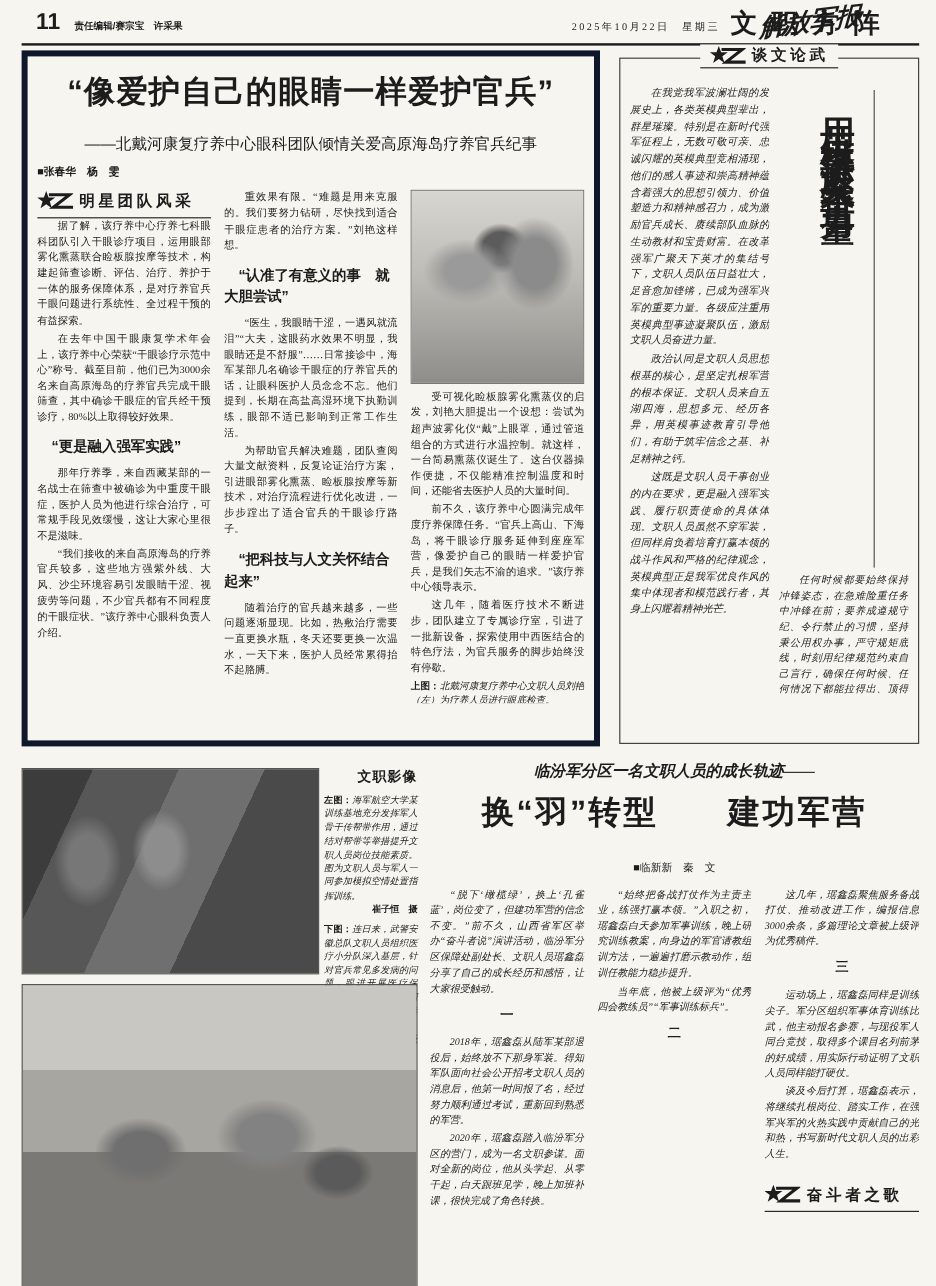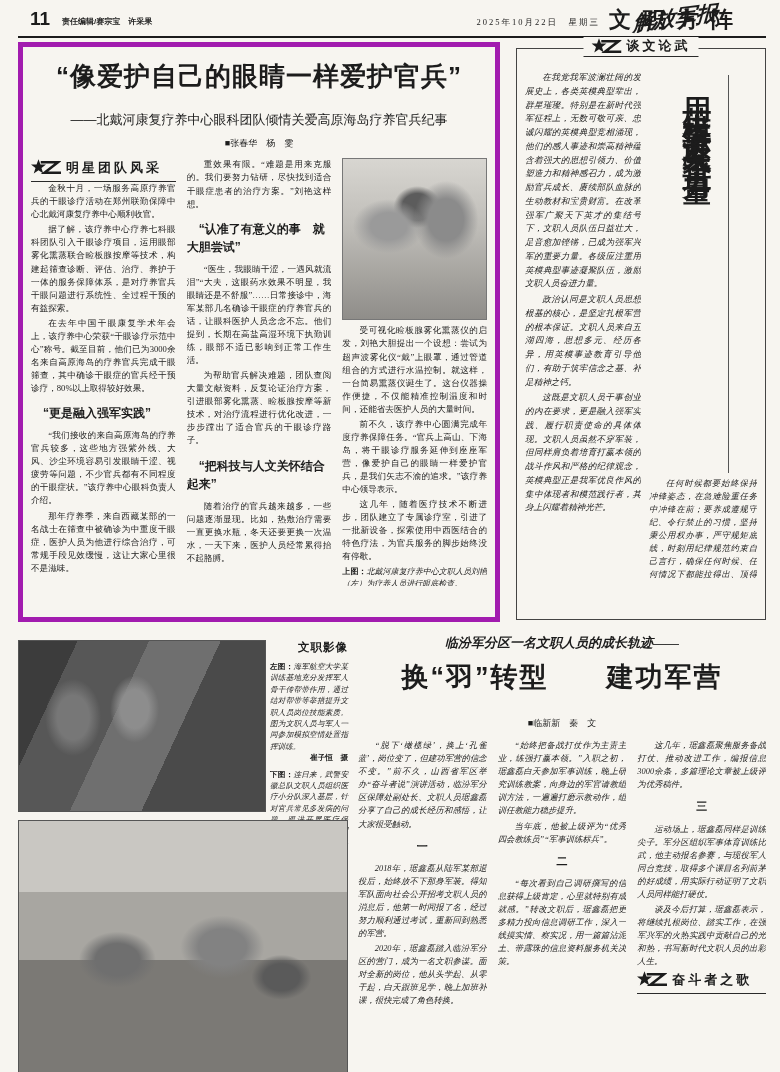--- a/index.html
+++ b/index.html
@@ -22,24 +22,24 @@
   .hdr-date{position:absolute;right:145px;top:17px;font-size:8.5px;letter-spacing:2px;}
   .brand{position:absolute;right:28px;top:4px;font-size:21px;font-weight:900;font-style:italic;transform:rotate(-7deg) skewX(-10deg);font-family:"Liberation Serif",serif;}
   .top-rule{position:absolute;left:18px;top:36px;width:748px;height:1.5px;background:#1c1c1c;}
 
   
   .badge{display:flex;align-items:flex-start;gap:5px;border-bottom:1.5px solid #2a2a2a;padding-bottom:3px;}
   .badge .zlogo{width:30px;height:19px;flex:0 0 auto;}
   .badge .btxt{font-family:"Liberation Sans",sans-serif;font-weight:900;font-size:13px;letter-spacing:3px;white-space:nowrap;}
 
   
-  .main-box{position:absolute;left:18px;top:42px;width:482px;height:580px;border:5px solid #a21caf;background:#f7f5f0;padding:4px 8px;box-sizing:border-box;}
+  .main-box{position:absolute;left:18px;top:42px;width:482px;height:580px;border:5px solid #0f172a;background:#f7f5f0;padding:4px 8px;box-sizing:border-box;}
   .m-headline{text-align:center;font-family:"Liberation Sans",sans-serif;font-weight:900;font-size:26px;letter-spacing:1px;margin-top:8px;}
   .m-subtitle{text-align:center;font-weight:normal;font-size:13px;margin-top:9px;font-family:"Liberation Sans",sans-serif;}
-  .m-byline{text-align:center;font-size:9px;margin-top:8px;}
+  .m-byline{text-align:left;font-size:9px;margin-top:8px;font-weight:bold;}
   .cols3{display:flex;gap:11px;margin-top:8px;height:428px;overflow:hidden;}
   .col{flex:1 1 0;font-size:8.6px;line-height:1.52;text-align:justify;overflow:hidden;}
   .col p{margin:0 0 2px 0;text-indent:2em;}
   .subhead{font-family:Liberation Sans, sans-serif;font-weight:900;font-size:12px;text-align:left;line-height:1.5;margin:9px 0 7px 0;text-indent:1em;}
   .photo{background:
       radial-gradient(60px 45px at 32% 42%, #9a9a9a 0 30%, transparent 60%),
       radial-gradient(50px 60px at 72% 38%, #8b8b8b 0 35%, transparent 65%),
       radial-gradient(34px 30px at 52% 30%, #5c5c5c 0 45%, transparent 70%),
       linear-gradient(180deg,#d8d6d1 0%,#bdbbb6 45%,#8f8d89 100%);
     border:1px solid #777;}
@@ -82,21 +82,21 @@
 
   
   .feature{position:absolute;left:358px;top:634px;width:408px;height:438px;overflow:hidden;}
   .f-kicker{text-align:center;font-weight:bold;font-size:13px;font-style:italic;}
   .f-headline{text-align:center;font-family:"Liberation Sans",sans-serif;font-weight:900;font-size:27px;letter-spacing:2px;margin-top:7px;}
   .f-byline{text-align:center;font-size:9px;margin-top:7px;}
   .f-cols{display:flex;gap:11px;margin-top:9px;height:352px;overflow:hidden;}
   .f-col{flex:1 1 0;font-size:8.4px;line-height:1.55;text-align:justify;font-style:italic;overflow:hidden;}
   .f-col p{margin:0 0 2px 0;text-indent:2em;}
   .numeral{text-align:center;font-style:normal;font-weight:bold;font-size:11px;margin:7px 0;text-indent:0 !important;}
-  .foot-badge{margin-top:2px;font-style:normal;}
+  .foot-badge{margin-top:18px;font-style:normal;}
 
   .zpath{stroke:#1c1c1c;}
 </style>
 </head>
 <body>
 
 <div class="paper">
 
   <header class="hdr">
     <div class="page-num">11</div>
@@ -115,26 +115,25 @@
     <div class="cols3">
 
       <div class="col">
         <div class="badge">
           <svg class="zlogo" viewBox="0 0 40 24">
             <polygon points="10,1 12.6,8 20,8 14,12.5 16.3,20 10,15.5 3.7,20 6,12.5 0,8 7.4,8" fill="#1c1c1c"></polygon>
             <path class="zpath" d="M13 5 L36 5 L18 19 L40 19" fill="none" stroke-width="3.4"></path>
           </svg>
           <span class="btxt">明星团队风采</span>
         </div>
-        <p>金秋十月，一场服务高原疗养官兵的干眼诊疗活动在郑州联勤保障中心北戴河康复疗养中心顺利收官。</p>
         <p>据了解，该疗养中心疗养七科眼科团队引入干眼诊疗项目，运用眼部雾化熏蒸联合睑板腺按摩等技术，构建起筛查诊断、评估、治疗、养护于一体的服务保障体系，是对疗养官兵干眼问题进行系统性、全过程干预的有益探索。</p>
         <p>在去年中国干眼康复学术年会上，该疗养中心荣获“干眼诊疗示范中心”称号。截至目前，他们已为3000余名来自高原海岛的疗养官兵完成干眼筛查，其中确诊干眼症的官兵经干预诊疗，80%以上取得较好效果。</p>
         <div class="subhead">“更是融入强军实践”</div>
+        <p>那年疗养季，来自西藏某部的一名战士在筛查中被确诊为中重度干眼症，医护人员为他进行综合治疗，可常规手段见效缓慢，这让大家心里很不是滋味。</p>
         <p>“我们接收的来自高原海岛的疗养官兵较多，这些地方强紫外线、大风、沙尘环境容易引发眼睛干涩、视疲劳等问题，不少官兵都有不同程度的干眼症状。”该疗养中心眼科负责人介绍。</p>
-        <p>那年疗养季，来自西藏某部的一名战士在筛查中被确诊为中重度干眼症，医护人员为他进行综合治疗，可常规手段见效缓慢，这让大家心里很不是滋味。</p>
       </div>
 
       <div class="col">
         <p>重效果有限。“难题是用来克服的。我们要努力钻研，尽快找到适合干眼症患者的治疗方案。”刘艳这样想。</p>
         <div class="subhead">“认准了有意义的事　就大胆尝试”</div>
         <p>“医生，我眼睛干涩，一遇风就流泪”“大夫，这眼药水效果不明显，我眼睛还是不舒服”……日常接诊中，海军某部几名确诊干眼症的疗养官兵的话，让眼科医护人员念念不忘。他们提到，长期在高盐高湿环境下执勤训练，眼部不适已影响到正常工作生活。</p>
         <p>为帮助官兵解决难题，团队查阅大量文献资料，反复论证治疗方案，引进眼部雾化熏蒸、睑板腺按摩等新技术，对治疗流程进行优化改进，一步步蹚出了适合官兵的干眼诊疗路子。</p>
         <div class="subhead">“把科技与人文关怀结合起来”</div>
         <p>随着治疗的官兵越来越多，一些问题逐渐显现。比如，热敷治疗需要一直更换水瓶，冬天还要更换一次温水，一天下来，医护人员经常累得抬不起胳膊。</p>
       </div>
@@ -202,21 +201,20 @@
       <div class="f-col">
         <p>“脱下‘橄榄绿’，换上‘孔雀蓝’，岗位变了，但建功军营的信念不变。”前不久，山西省军区举办“奋斗者说”演讲活动，临汾军分区保障处副处长、文职人员琚鑫磊分享了自己的成长经历和感悟，让大家很受触动。</p>
         <div class="numeral">一</div>
         <p>2018年，琚鑫磊从陆军某部退役后，始终放不下那身军装。得知军队面向社会公开招考文职人员的消息后，他第一时间报了名，经过努力顺利通过考试，重新回到熟悉的军营。</p>
         <p>2020年，琚鑫磊踏入临汾军分区的营门，成为一名文职参谋。面对全新的岗位，他从头学起、从零干起，白天跟班见学，晚上加班补课，很快完成了角色转换。</p>
       </div>
       <div class="f-col">
         <p>“始终把备战打仗作为主责主业，练强打赢本领。”入职之初，琚鑫磊白天参加军事训练，晚上研究训练教案，向身边的军官请教组训方法，一遍遍打磨示教动作，组训任教能力稳步提升。</p>
         <p>当年底，他被上级评为“优秀四会教练员”“军事训练标兵”。</p>
         <div class="numeral">二</div>
-        <p>“每次看到自己调研撰写的信息获得上级肯定，心里就特别有成就感。”转改文职后，琚鑫磊把更多精力投向信息调研工作，深入一线摸实情、察实况，用一篇篇沾泥土、带露珠的信息资料服务机关决策。</p>
       </div>
       <div class="f-col">
         <p>这几年，琚鑫磊聚焦服务备战打仗、推动改进工作，编报信息3000余条，多篇理论文章被上级评为优秀稿件。</p>
         <div class="numeral">三</div>
         <p>运动场上，琚鑫磊同样是训练尖子。军分区组织军事体育训练比武，他主动报名参赛，与现役军人同台竞技，取得多个课目名列前茅的好成绩，用实际行动证明了文职人员同样能打硬仗。</p>
         <p>谈及今后打算，琚鑫磊表示，将继续扎根岗位、踏实工作，在强军兴军的火热实践中贡献自己的光和热，书写新时代文职人员的出彩人生。</p>
         <div class="badge foot-badge">
           <svg class="zlogo" viewBox="0 0 40 24">
             <polygon points="10,1 12.6,8 20,8 14,12.5 16.3,20 10,15.5 3.7,20 6,12.5 0,8 7.4,8" fill="#1c1c1c"></polygon>
             <path class="zpath" d="M13 5 L36 5 L18 19 L40 19" fill="none" stroke-width="3.4"></path>

